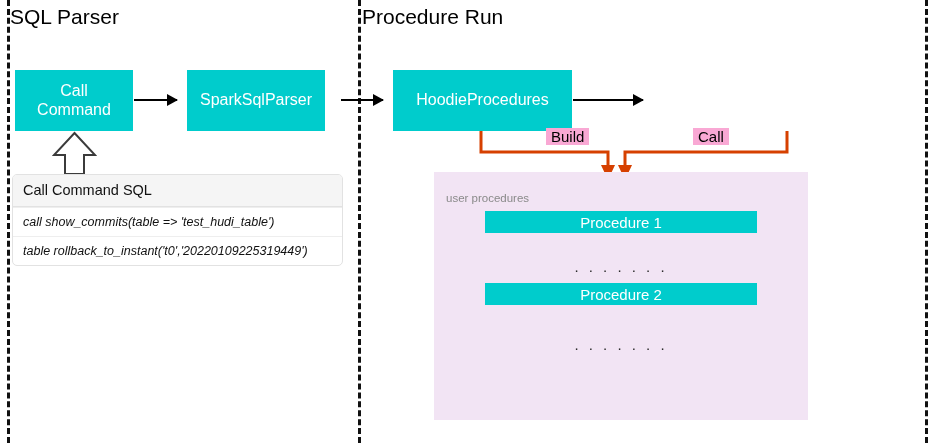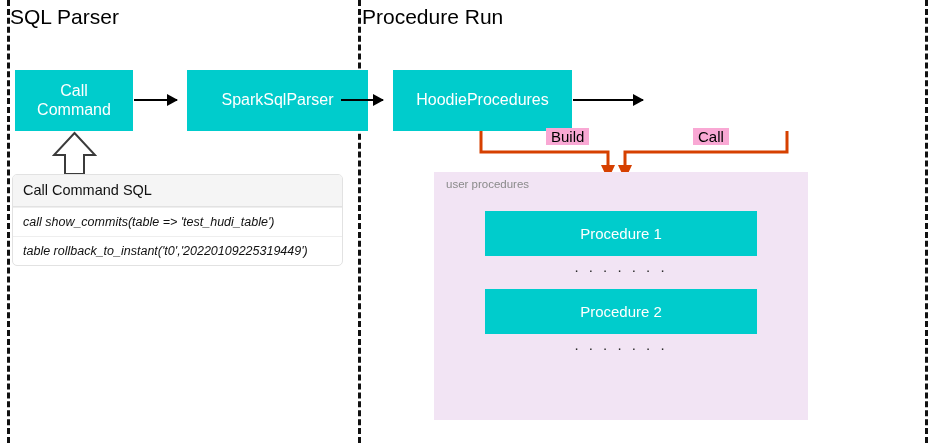--- a/index.html
+++ b/index.html
@@ -47,21 +47,21 @@
     display: flex;
     align-items: center;
     justify-content: center;
     text-align: center;
     font-size: 16px;
     line-height: 1.15;
     box-sizing: border-box;
     white-space: pre-line;
   }
   #box-call-command { left: 15px;  top: 70px;  width: 118px; height: 61px; }
-  #box-sparksql     { left: 187px; top: 70px;  width: 181px; height: 61px; }
+  #box-sparksql     { left: 187px; top: 70px;  width: 138px; height: 61px; }
   #box-hoodieproc   { left: 393px; top: 70px;  width: 179px; height: 61px; }
   #box-callproccmd  { left: 653px; top: 70px;  width: 267px; height: 61px; }
 
   
   .arrow-h {
     position: absolute;
     height: 2px;
     background: #000000;
   }
   .arrow-h::after {
@@ -140,38 +140,38 @@
     position: absolute;
     left: 434px;
     top: 172px;
     width: 374px;
     height: 248px;
     background: #f2e4f4;
   }
   #proc-panel-label {
     position: absolute;
     left: 12px;
-    top: 6px;
+    top: 20px;
     font-size: 11.5px;
     color: #8a8a8a;
   }
   .proc-box {
     position: absolute;
     left: 51px;
     width: 272px;
-    height: 45px;
+    height: 22px;
     background: #00CCCC;
     color: #ffffff;
     font-size: 15px;
     display: flex;
     align-items: center;
     justify-content: center;
   }
   #proc-1 { top: 39px; }
-  #proc-2 { top: 117px; }
+  #proc-2 { top: 111px; }
   #proc-3 { top: 195px; }
 
   .proc-dots {
     position: absolute;
     left: 51px;
     width: 272px;
     text-align: center;
     font-size: 15px;
     letter-spacing: 3px;
     color: #2b2b2b;

